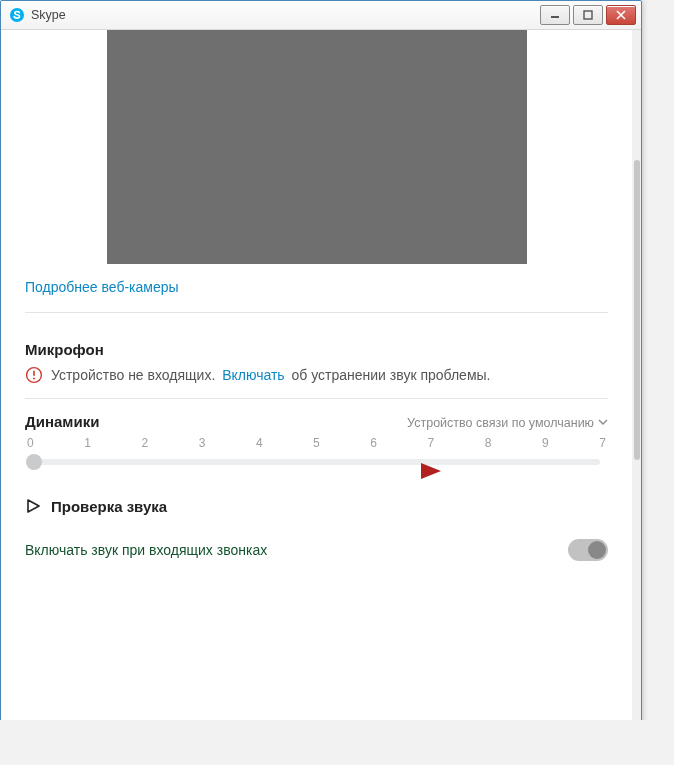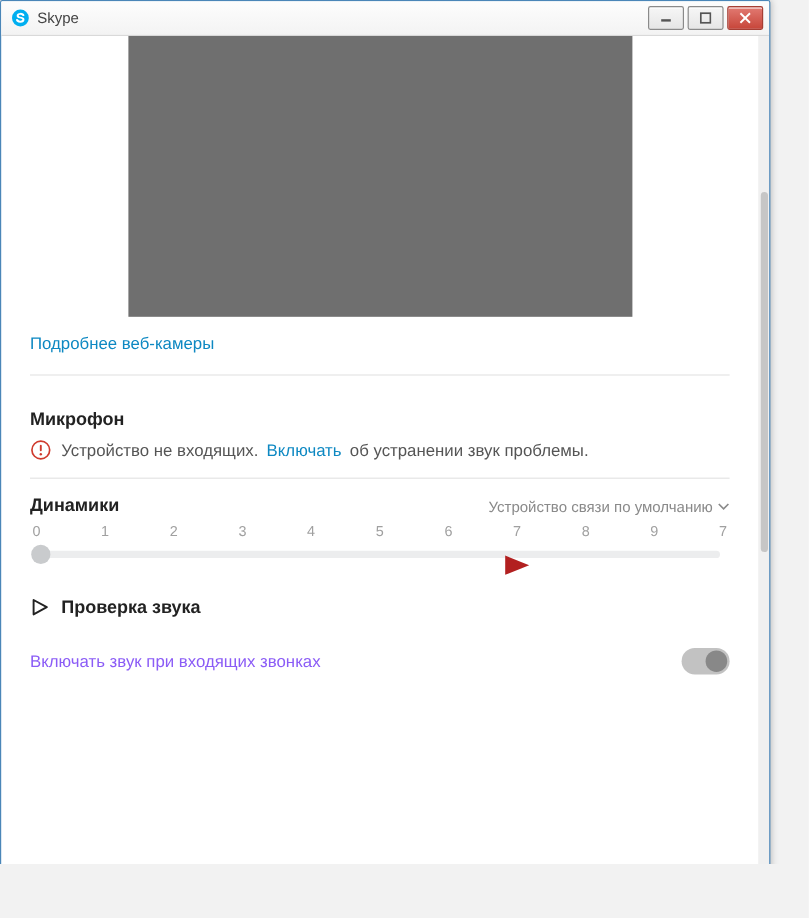--- a/index.html
+++ b/index.html
@@ -196,21 +196,21 @@
     font-size:15px;
     font-weight:600;
     color:#222;
     margin-top: 28px;
   }
   .toggle-row {
     display:flex;
     align-items:center;
     justify-content:space-between;
     font-size:14px;
-    color:#8b5cf6;
+    color:#14532d;
     margin-top: 22px;
   }
   .toggle {
     width:40px;height:22px;
     border-radius:11px;
     background:#c2c2c2;
     position:relative;
   }
   .toggle-knob {
     position:absolute;

